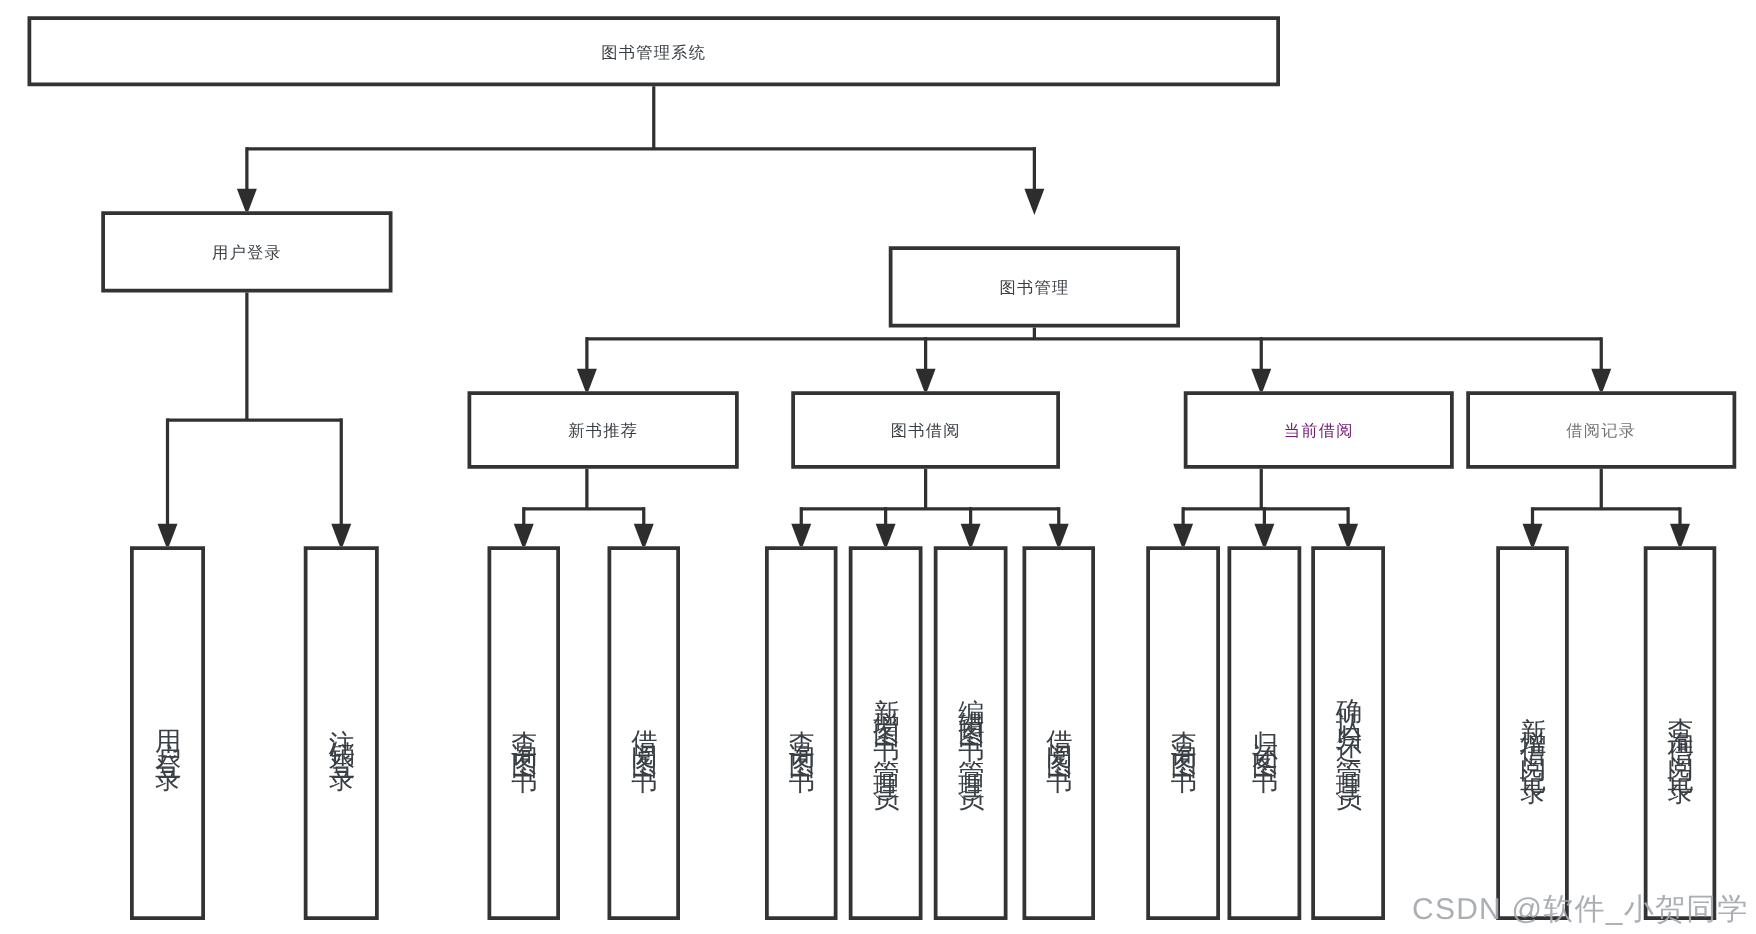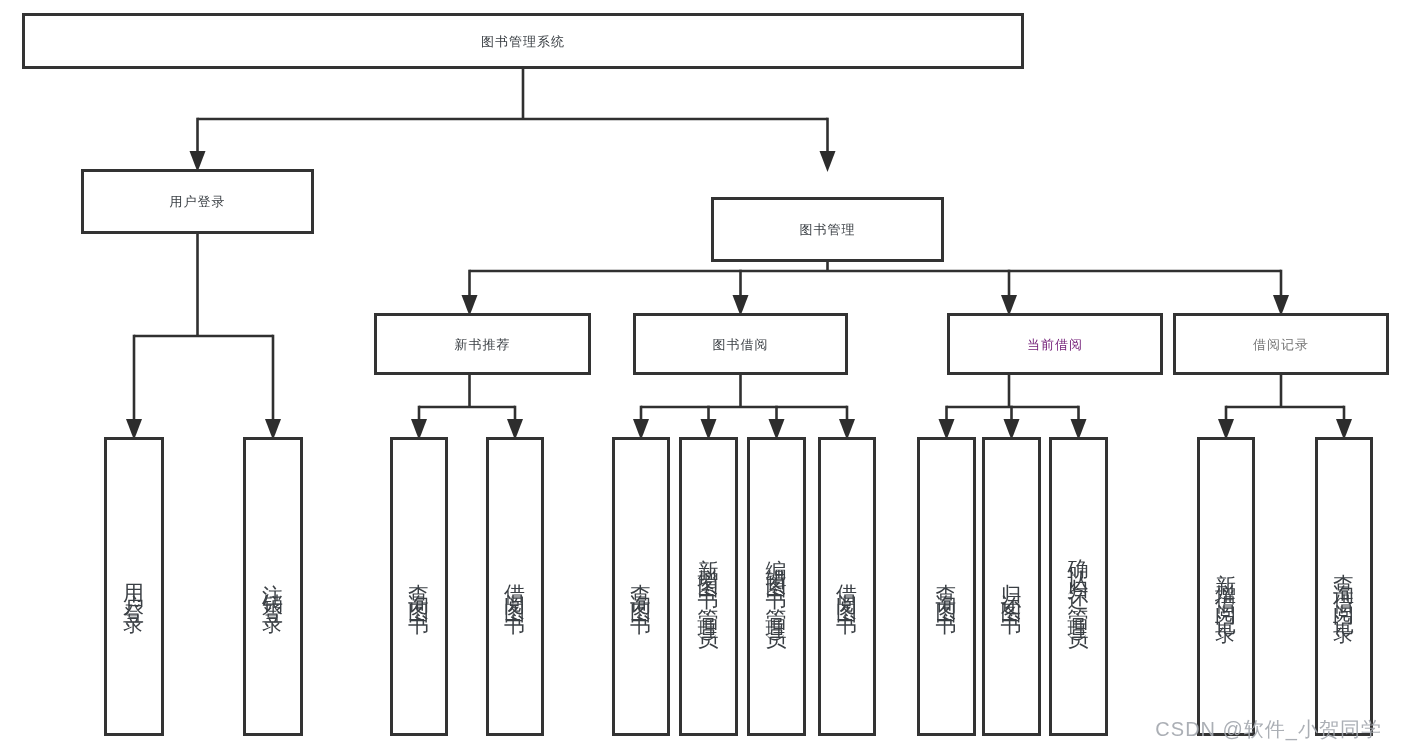--- a/index.html
+++ b/index.html
@@ -40,23 +40,23 @@
   }
   #nodes .node.vertical {
     writing-mode: vertical-rl;
     text-orientation: mixed;
     font-size: 21px;
     letter-spacing: 10px;
     line-height: 1;
   }
   .watermark {
     position: absolute;
-    right: 23px;
+    right: 6px;
     bottom: 4px;
-    font-size: 20px;
+    font-size: 24px;
     color: rgba(164, 168, 175, 0.92);
     letter-spacing: 1px;
     z-index: 3;
     white-space: nowrap;
   }
 </style>
 </head>
 <body>
 
 <div class="stage">

